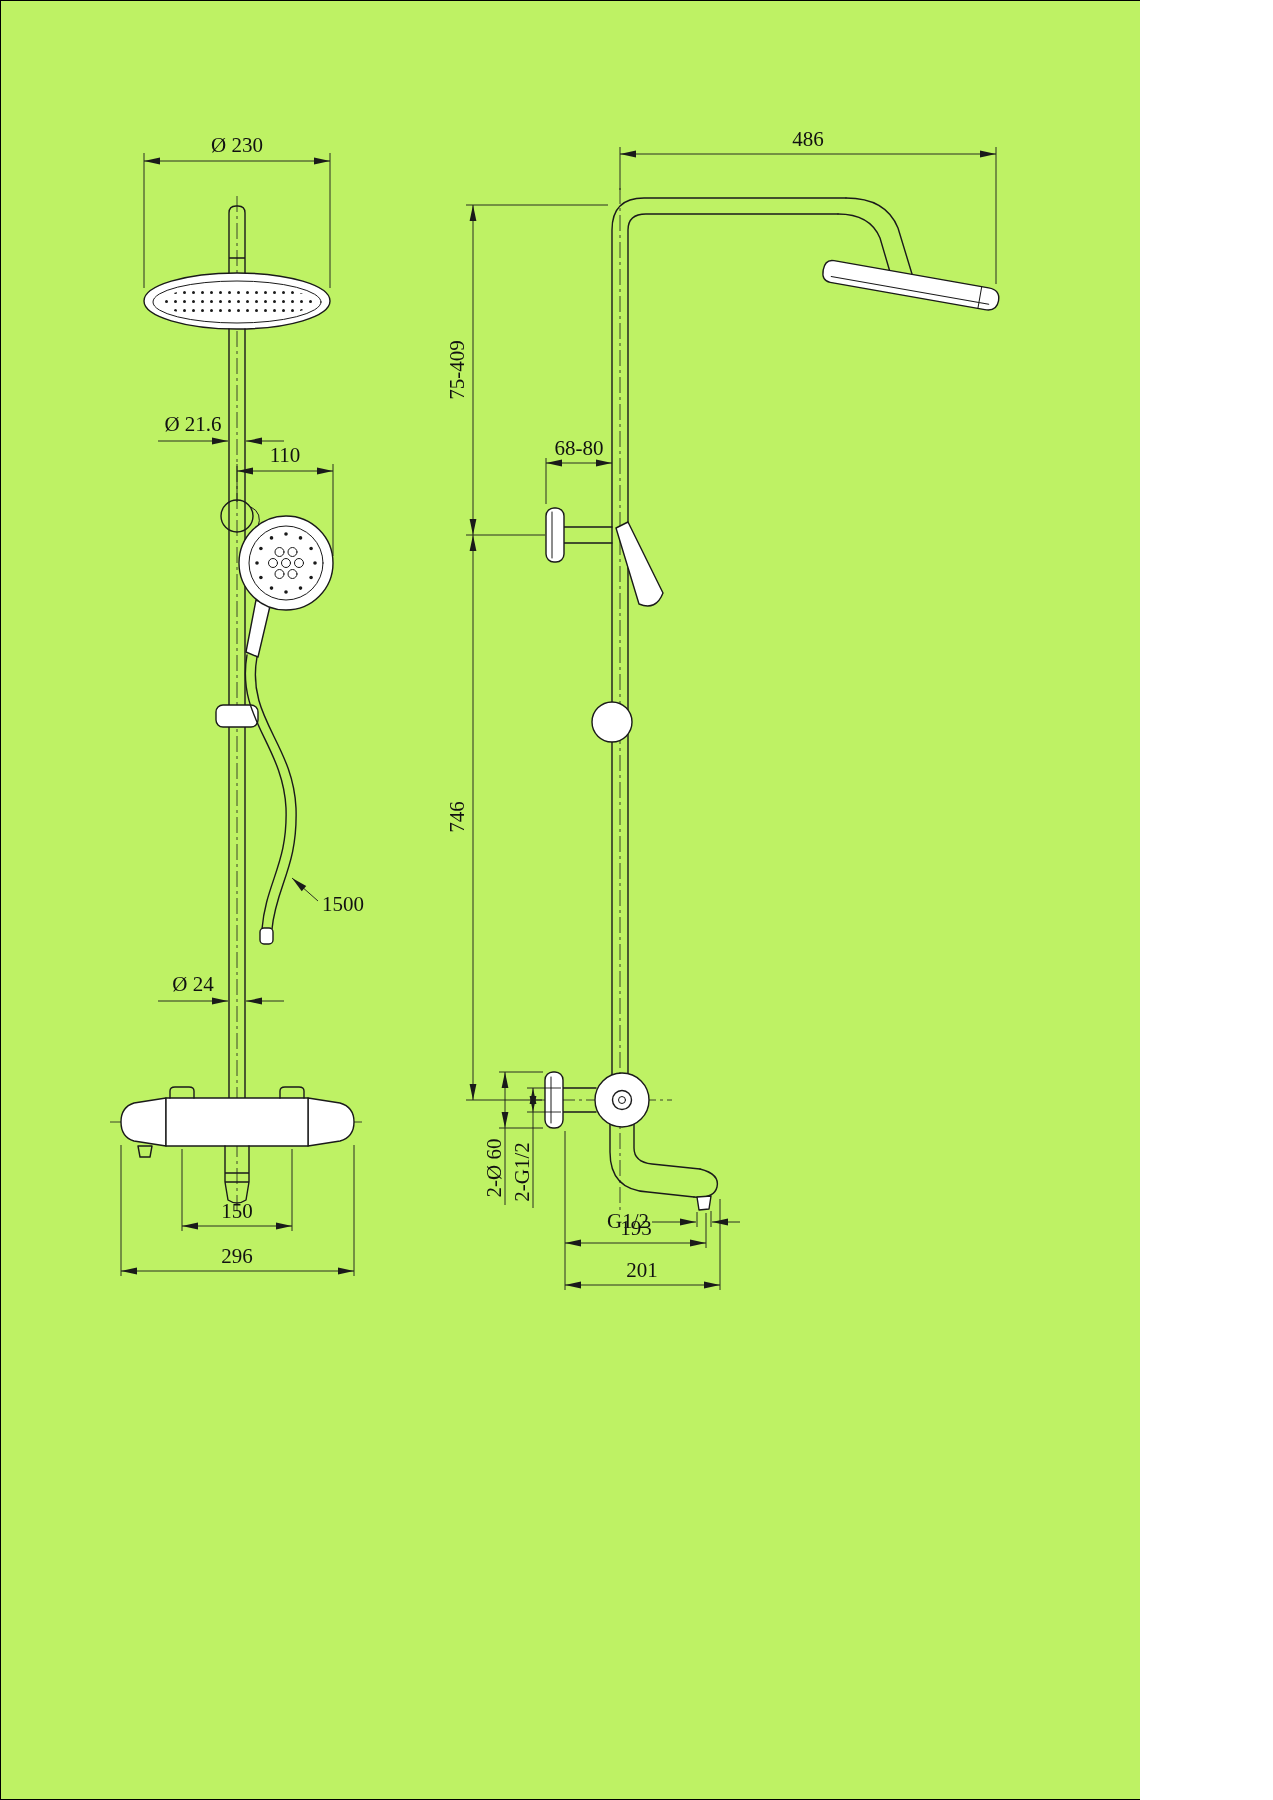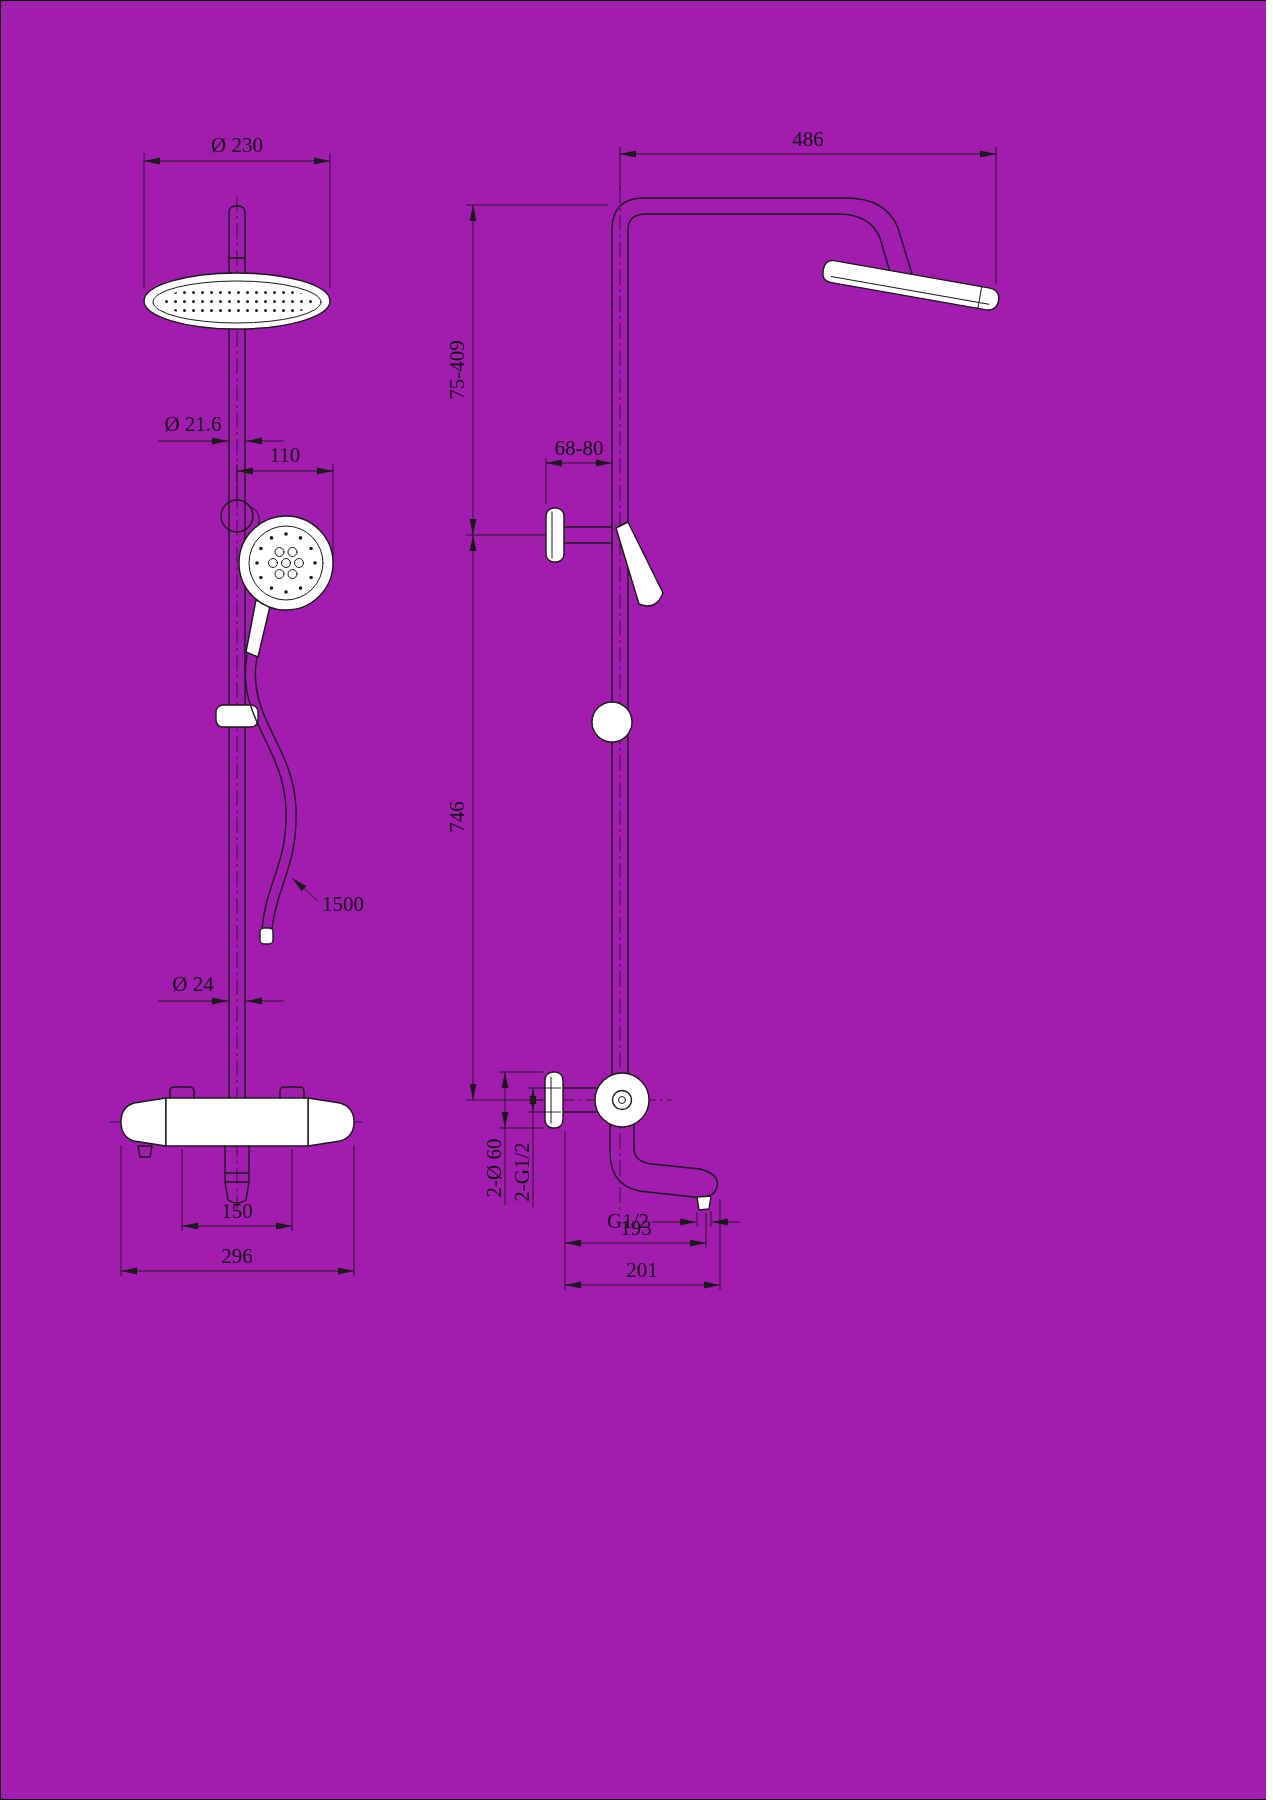--- a/index.html
+++ b/index.html
@@ -1,17 +1,17 @@
 <!DOCTYPE html>
 <html><head>
 <meta charset="utf-8">
 <title></title>
 <style>
   html,body { margin:0; padding:0; background:#fff; }
-  .page { position:relative; width:1266px; height:1800px; background:#a21caf; overflow:hidden; }
+  .page { position:relative; width:1140px; height:1800px; background:#bef264; overflow:hidden; }
   svg { display:block; }
   .ol  { stroke:#1a1a1a; stroke-width:1.4; fill:none; stroke-linecap:round; stroke-linejoin:round; }
   .thin{ stroke-width:1; }
   .dim { stroke:#1a1a1a; stroke-width:0.9; fill:none; }
   .cl  { stroke:#1a1a1a; stroke-width:0.8; fill:none; stroke-dasharray:16 4 3 4; }
   .fw  { fill:#ffffff; }
   .dot { fill:#1a1a1a; stroke:none; }
   text { font-family:"Liberation Serif","DejaVu Serif",serif; font-size:21px; fill:#111; text-anchor:middle; }
   .ts  { text-anchor:start; }
   .te  { text-anchor:end; }

